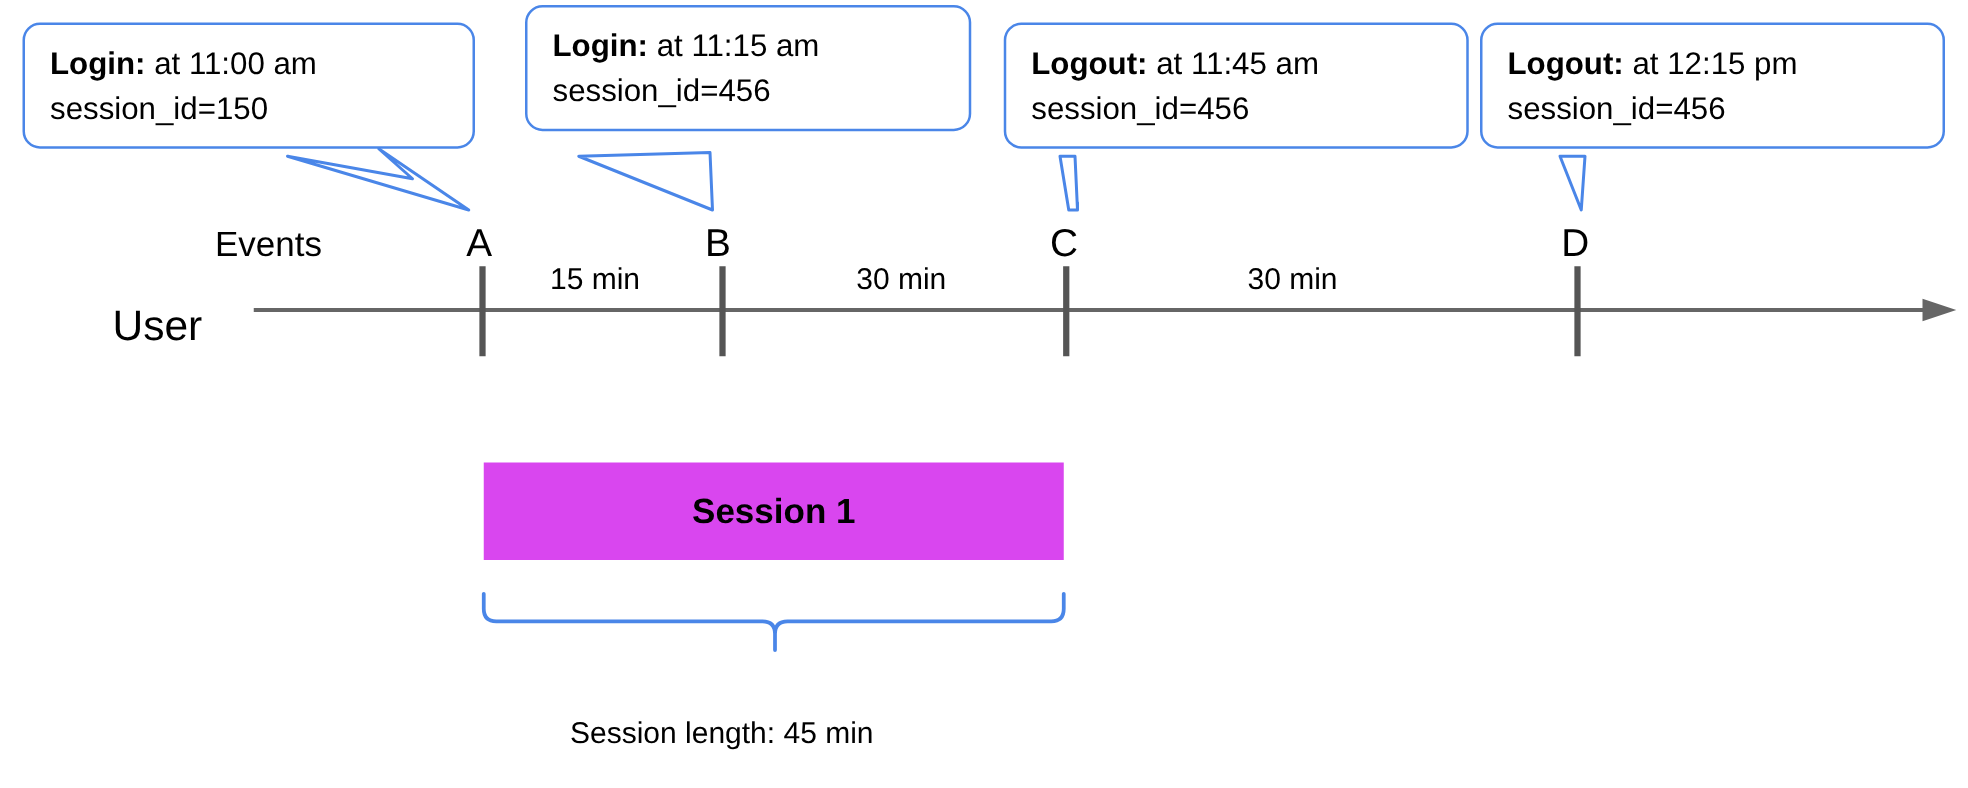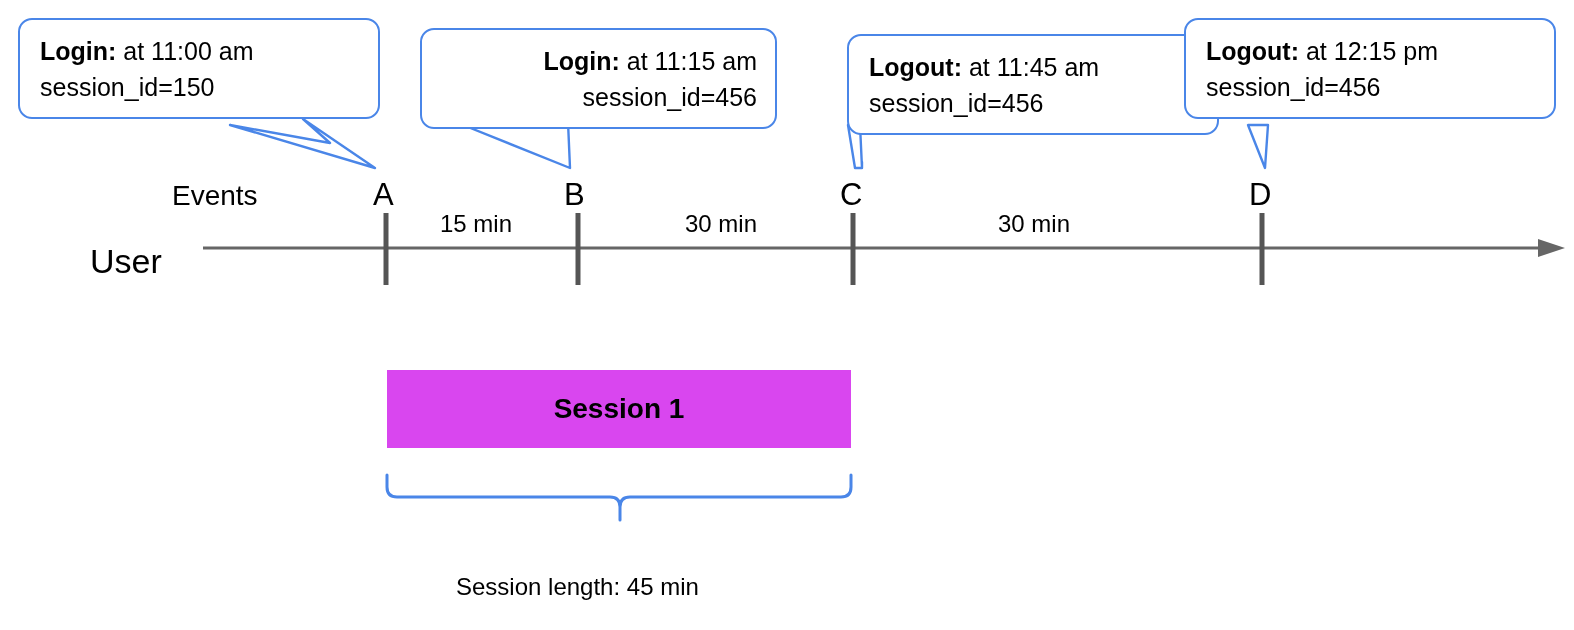--- a/index.html
+++ b/index.html
@@ -88,26 +88,26 @@
 </head>
 <body>
 
 <div id="stage">
 
   <div class="callout" id="callout-0" style="left:18px; top:18px; width:362px;">
     <span class="callout-line"><span class="kind">Login:</span><span> at 11:00 am</span></span>
     <span class="callout-line">session_id=150</span>
   </div>
 
-  <div class="callout" id="callout-1" style="left:420px; top:28px; width:357px;text-align:right;">
+  <div class="callout" id="callout-1" style="left:420px; top:4px; width:357px;">
     <span class="callout-line"><span class="kind">Login:</span><span> at 11:15 am</span></span>
     <span class="callout-line">session_id=456</span>
   </div>
 
-  <div class="callout" id="callout-2" style="left:803px; top:34px; width:372px;margin-left:44px;">
+  <div class="callout" id="callout-2" style="left:803px; top:18px; width:372px;">
     <span class="callout-line"><span class="kind">Logout:</span><span> at 11:45 am</span></span>
     <span class="callout-line">session_id=456</span>
   </div>
 
   <div class="callout" id="callout-3" style="left:1184px; top:18px; width:372px;">
     <span class="callout-line"><span class="kind">Logout:</span><span> at 12:15 pm</span></span>
     <span class="callout-line">session_id=456</span>
   </div>
 
   <svg class="layer" viewBox="0 0 1574 630">

